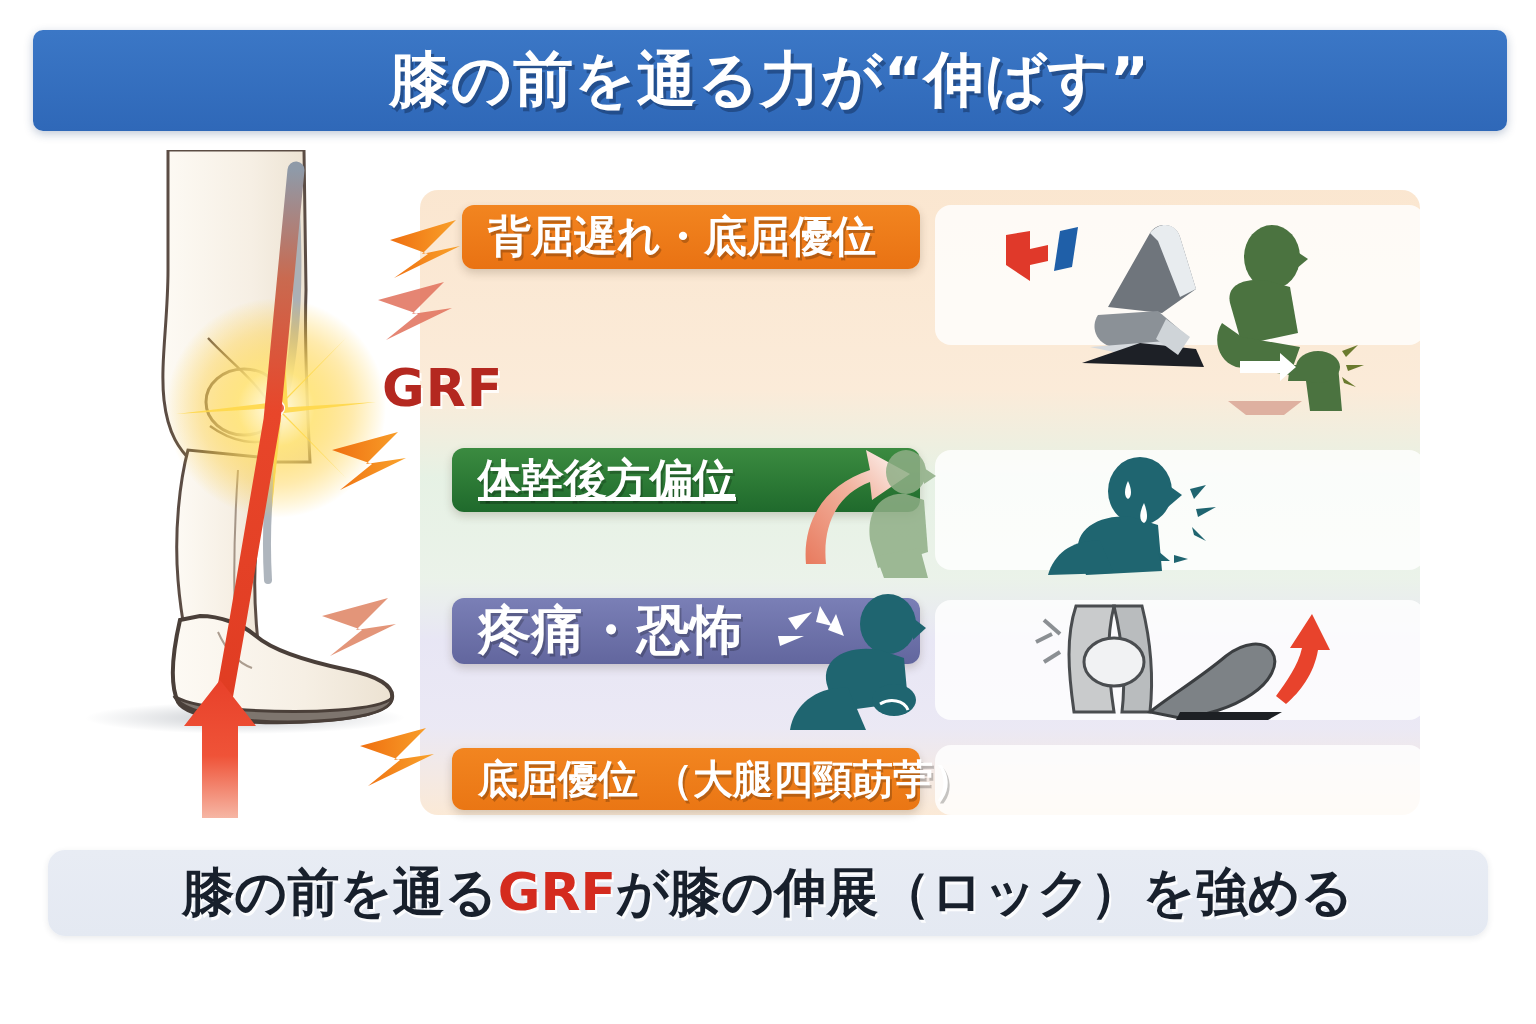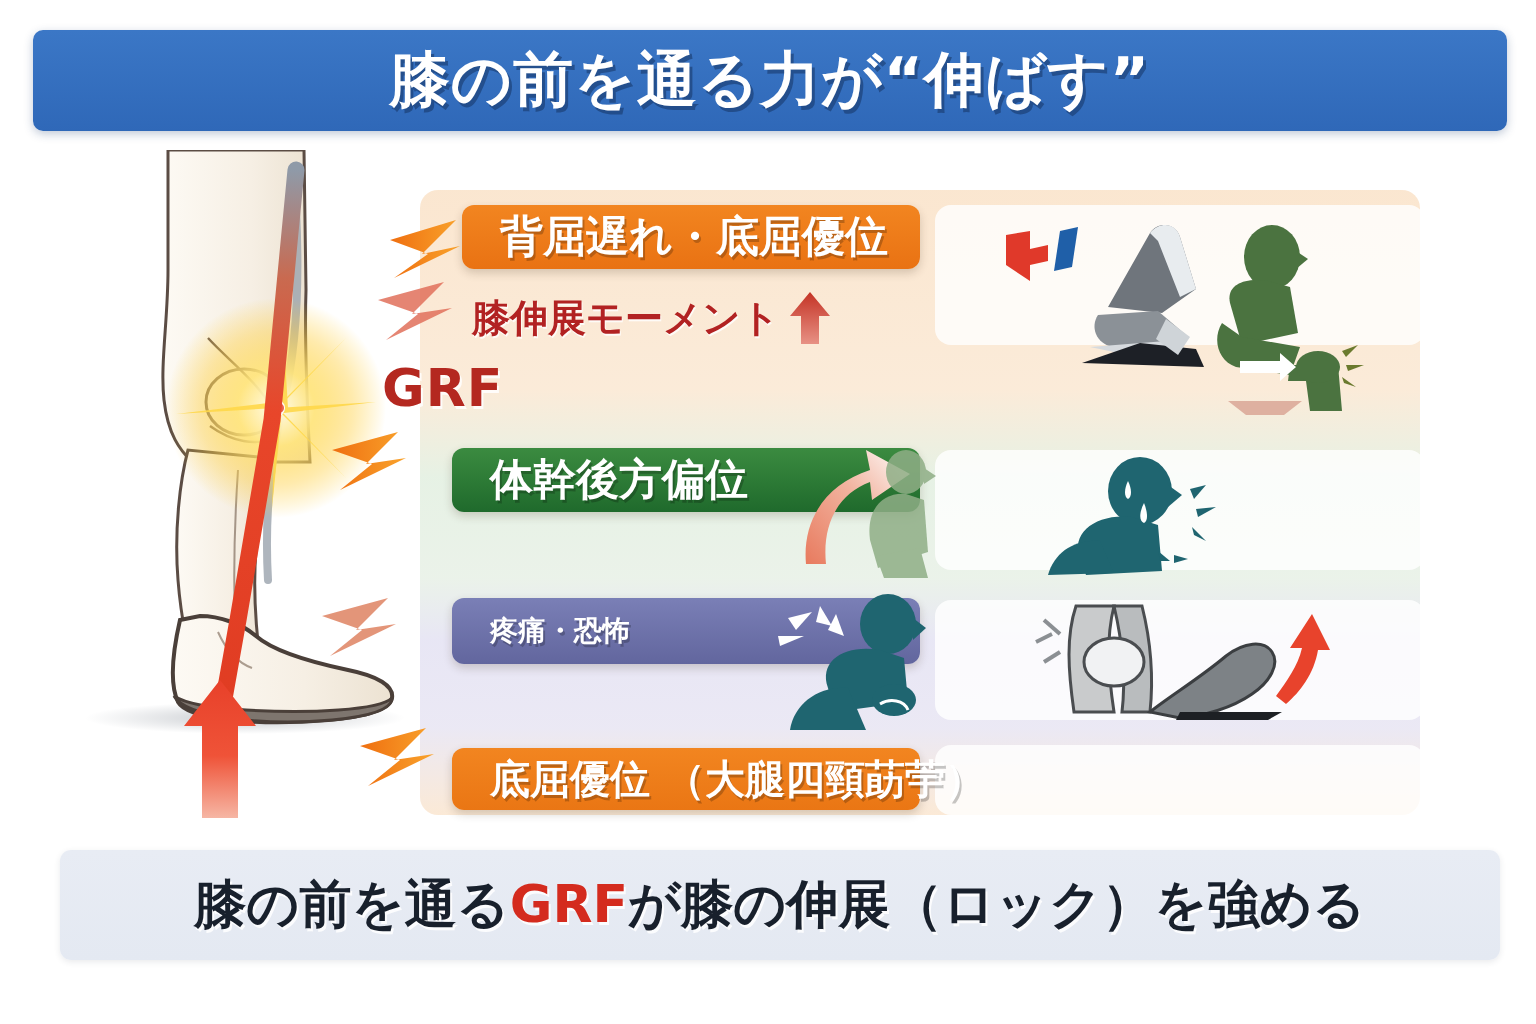--- a/index.html
+++ b/index.html
@@ -73,21 +73,21 @@
   .card-2 { left: 935px; top: 450px; width: 490px; height: 120px; }
   .card-3 { left: 935px; top: 600px; width: 490px; height: 120px; }
   .card-4 { left: 935px; top: 745px; width: 490px; height:  70px; }
 
   
   .badge {
     position: absolute;
     display: flex; align-items: center;
     border-radius: 12px;
     box-shadow: 0 4px 10px rgba(60,40,20,0.20);
-    padding: 0 38px;
+    padding: 0 26px;
     overflow: visible;
   }
   .badge-text {
     color: #ffffff;
     font-weight: 700;
     white-space: nowrap;
     text-shadow: 2px 3px 0 rgba(0,0,0,0.22);
   }
   .badge-sub {
     font-size: 26px;
@@ -100,28 +100,28 @@
     width: 458px; height: 64px;
     background: linear-gradient(180deg,#f28520 0%,#e97213 100%);
   }
   .badge-1 .badge-text { font-size: 43px; }
 
   .badge-2 {
     left: 452px; top: 448px;
     width: 468px; height: 64px;
     background: linear-gradient(180deg,#3b8b40 0%,#1f6a2c 100%);
   }
-  .badge-2 .badge-text { font-size: 43px; }
+  .badge-2 .badge-text { font-size: 43px; text-decoration: underline; }
 
   .badge-3 {
     left: 452px; top: 598px;
     width: 468px; height: 66px;
     background: linear-gradient(180deg,#7a7fb6 0%,#62669e 100%);
   }
-  .badge-3 .badge-text { font-size: 28px; }
+  .badge-3 .badge-text { font-size: 53px; }
 
   .badge-4 {
     left: 452px; top: 748px;
     width: 468px; height: 62px;
     background: linear-gradient(180deg,#f28520 0%,#ea7614 100%);
   }
   .badge-4 .badge-text { font-size: 40px; }
 
   
   .moment-caption {
@@ -144,24 +144,24 @@
     color: #b42820;
     font-size: 52px;
     font-weight: 700;
     letter-spacing: 1px;
     text-shadow: 2px 3px 0 rgba(255,255,255,0.85);
   }
 
   
   .bottom-banner {
     position: absolute;
-    left: 60px; top: 850px;
-    width: 1440px; height: 110px;
+    left: 48px; top: 850px;
+    width: 1440px; height: 86px;
     background: linear-gradient(180deg,#e8ecf4 0%,#e4e9f2 100%);
-    border-radius: 11px;
+    border-radius: 17px;
     display: flex; align-items: center; justify-content: center;
     box-shadow: 0 2px 6px rgba(40,50,70,0.10);
   }
   .bottom-text {
     font-size: 52px;
     font-weight: 700;
     color: #18202c;
     white-space: nowrap;
     text-shadow: 2px 3px 0 rgba(255,255,255,0.85);
   }
@@ -285,32 +285,20 @@
       </g>
     </svg>
   </div>
 
   <div class="grf-label">GRF</div>
 
   <div class="badge badge-1">
     <span class="badge-text">背屈遅れ・底屈優位</span>
   </div>
 
-  <div class="moment-caption">
-    <span class="moment-text">膝伸展モーメント</span>
-    <svg width="44" height="56" viewBox="0 0 44 56" class="icon-svg">
-      <defs>
-        <linearGradient id="mArrow" x1="0" y1="1" x2="0" y2="0">
-          <stop offset="0%" stop-color="#e79184"></stop>
-          <stop offset="100%" stop-color="#c43325"></stop>
-        </linearGradient>
-      </defs>
-      <polygon points="22,2 42,26 31,26 31,54 13,54 13,26 2,26" fill="url(#mArrow)"></polygon>
-    </svg>
-  </div>
 
   <svg class="abs" style="left:990px; top:215px;" width="440" height="200" viewBox="0 0 440 200">
 
     <g>
       <path d="M16 20 L40 16 L40 34 L58 30 L58 46 L40 50 L40 66 L16 50 Z" fill="#e0392a"></path>
     </g>
     <g>
       <path d="M70 16 L88 12 L82 52 L64 56 Z" fill="#1f5fa8"></path>
     </g>
 

